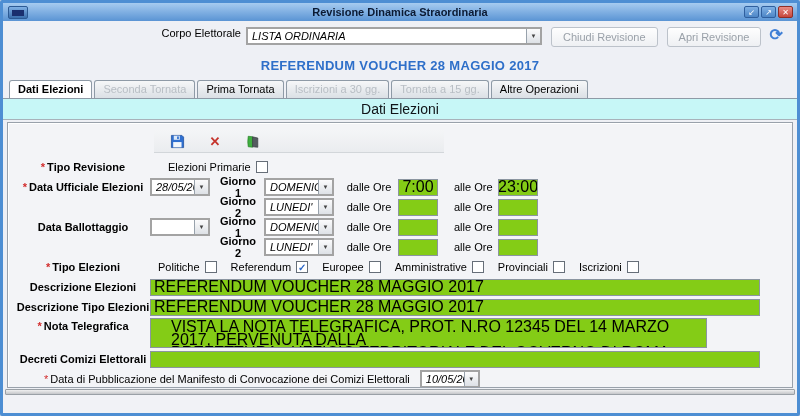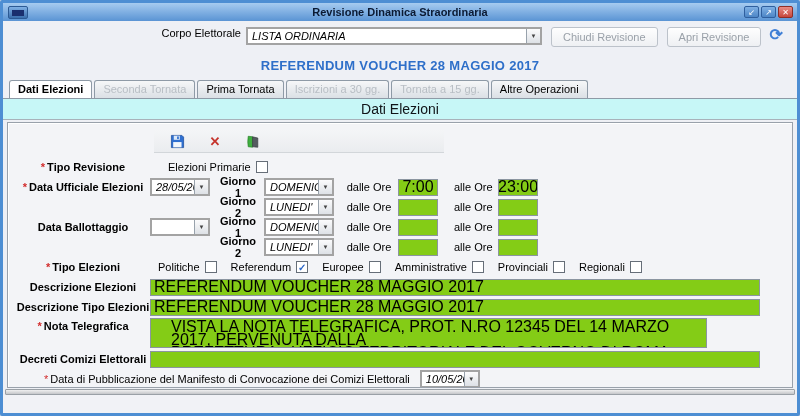--- a/index.html
+++ b/index.html
@@ -221,21 +221,21 @@
       </div>
       <div class="cbitem">
         <span>Amministrative</span>
         <span class="cbox"></span>
       </div>
       <div class="cbitem">
         <span>Provinciali</span>
         <span class="cbox"></span>
       </div>
       <div class="cbitem">
-        <span>Regionali</span>
+        <span>Iscrizioni</span>
         <span class="cbox"></span>
       </div>
     </div>
 
     <div class="frow">
       <div class="flabel">Descrizione Elezioni</div>
       <div class="field wide">REFERENDUM VOUCHER 28 MAGGIO 2017</div>
     </div>
 
     <div class="frow">

